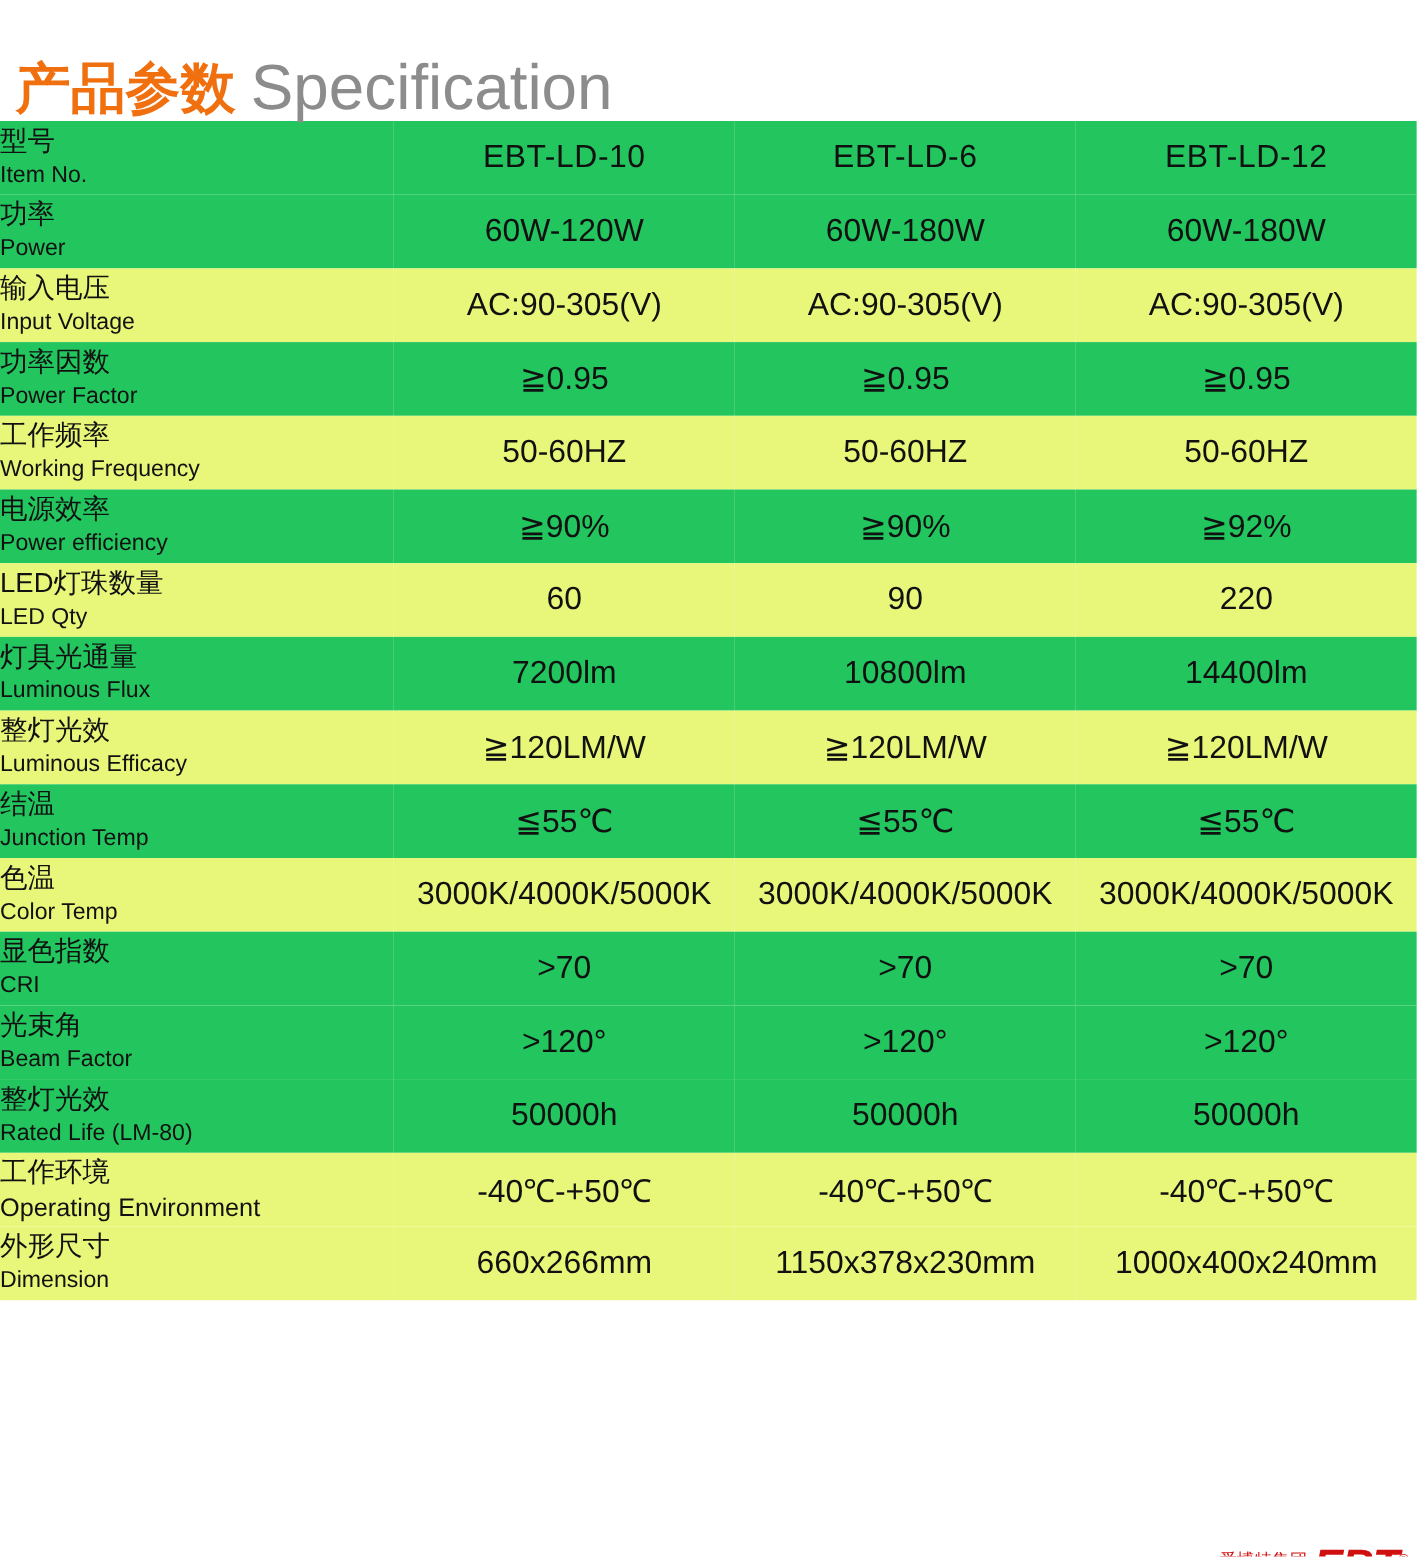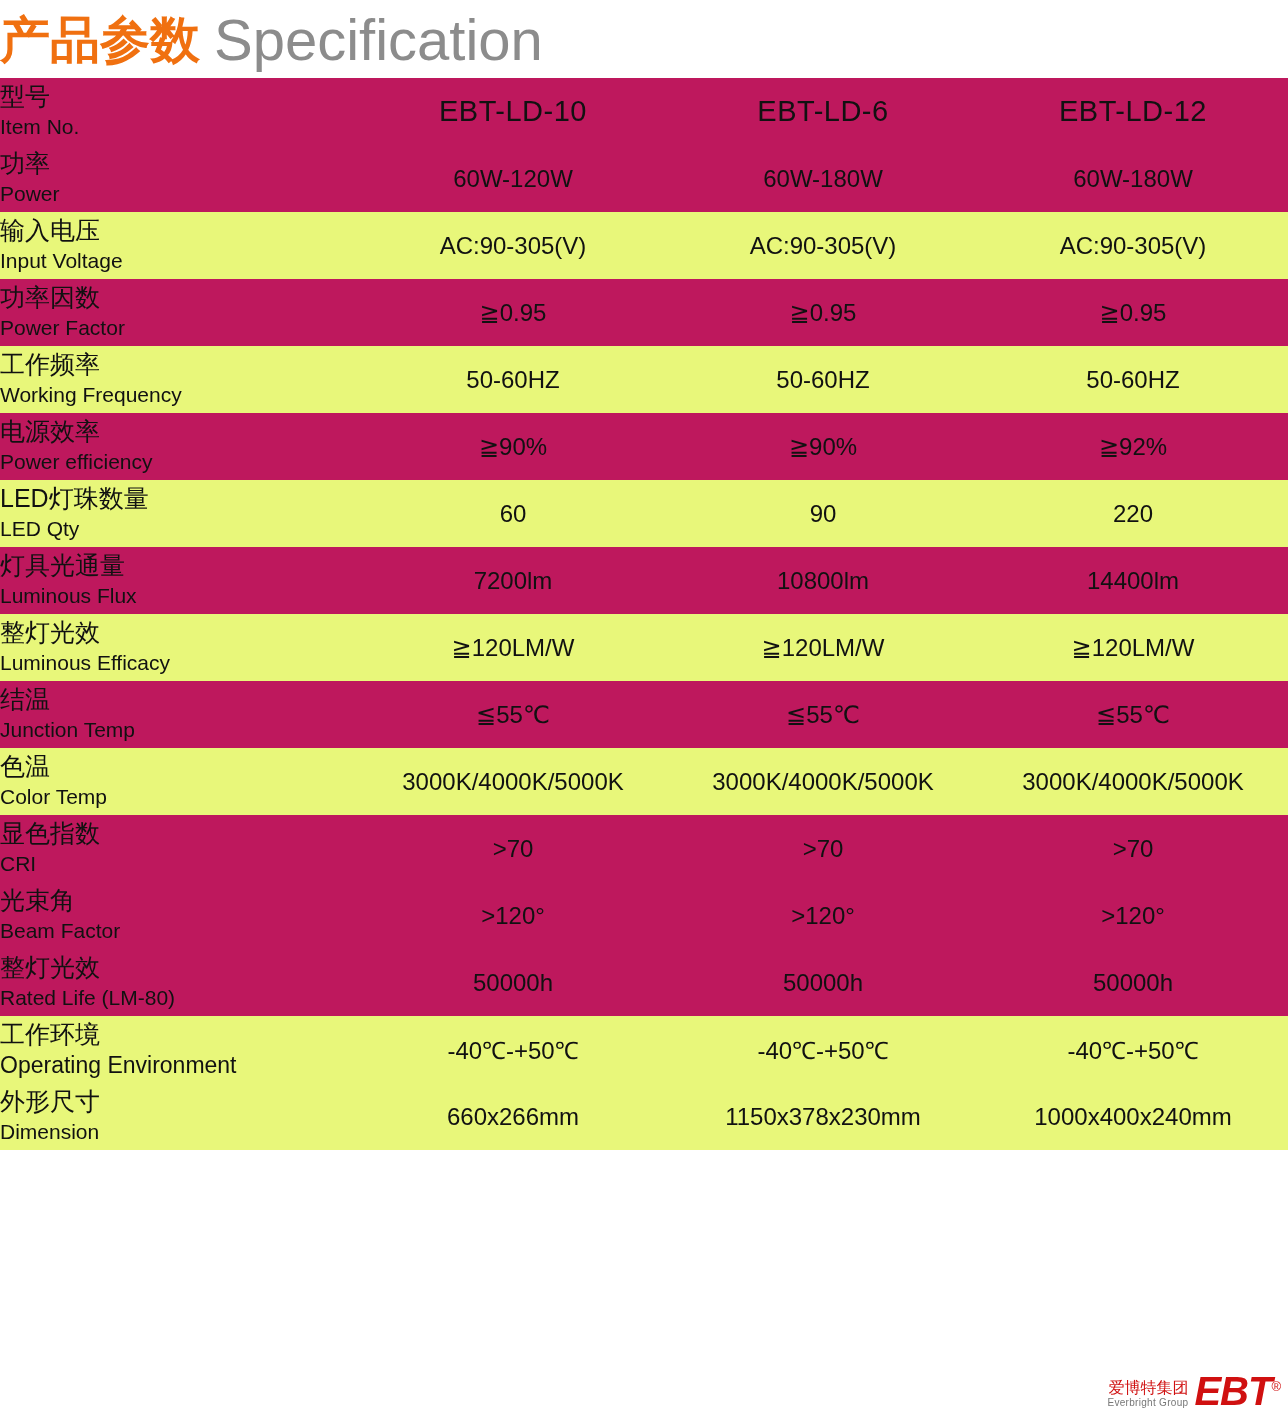--- a/index.html
+++ b/index.html
@@ -17,24 +17,25 @@
   .page {
     width: 1288px;
     height: 1415px;
     position: relative;
     box-sizing: border-box;
   }
 
   
   .header {
     display: flex;
-    align-items: center;
-    padding: 2px 0 0 0;
+    align-items: flex-end;
+    padding: 2px 0 0 14px;
     height: 78px;
     box-sizing: border-box;
+    margin-top: 32px;
   }
   .title-cn {
     font-size: 50px;
     font-weight: bold;
     color: #f07010;
     letter-spacing: 0px;
     line-height: 60px;
     white-space: nowrap;
   }
   .title-en {
@@ -50,21 +51,21 @@
   table.spec {
     border-collapse: collapse;
     width: 1288px;
     table-layout: fixed;
   }
   table.spec td {
     padding: 0;
     vertical-align: middle;
     border: 0;
   }
-  .row-odd td { background: #be185d; }
+  .row-odd td { background: #22c55e; }
   .row-even td { background: #e8f77a; }
 
   .label-cell {
     width: 358px;
     padding-left: 22px;
     box-sizing: border-box;
   }
   .label-cn {
     font-size: 25px;
     color: #111111;
@@ -76,21 +77,21 @@
     color: #111111;
     line-height: 32px;
     white-space: nowrap;
   }
   .label-en.small {
     font-size: 23px;
   }
   .val-cell {
     width: 310px;
     text-align: center;
-    font-size: 24px;
+    font-size: 29px;
     color: #111111;
     white-space: nowrap;
   }
   .val-cell.c1 { width: 310px; }
   .val-cell.c2 { width: 310px; }
   .val-cell.c3 { width: 310px; }
 
   .row-h { height: 67px; }
 
   

